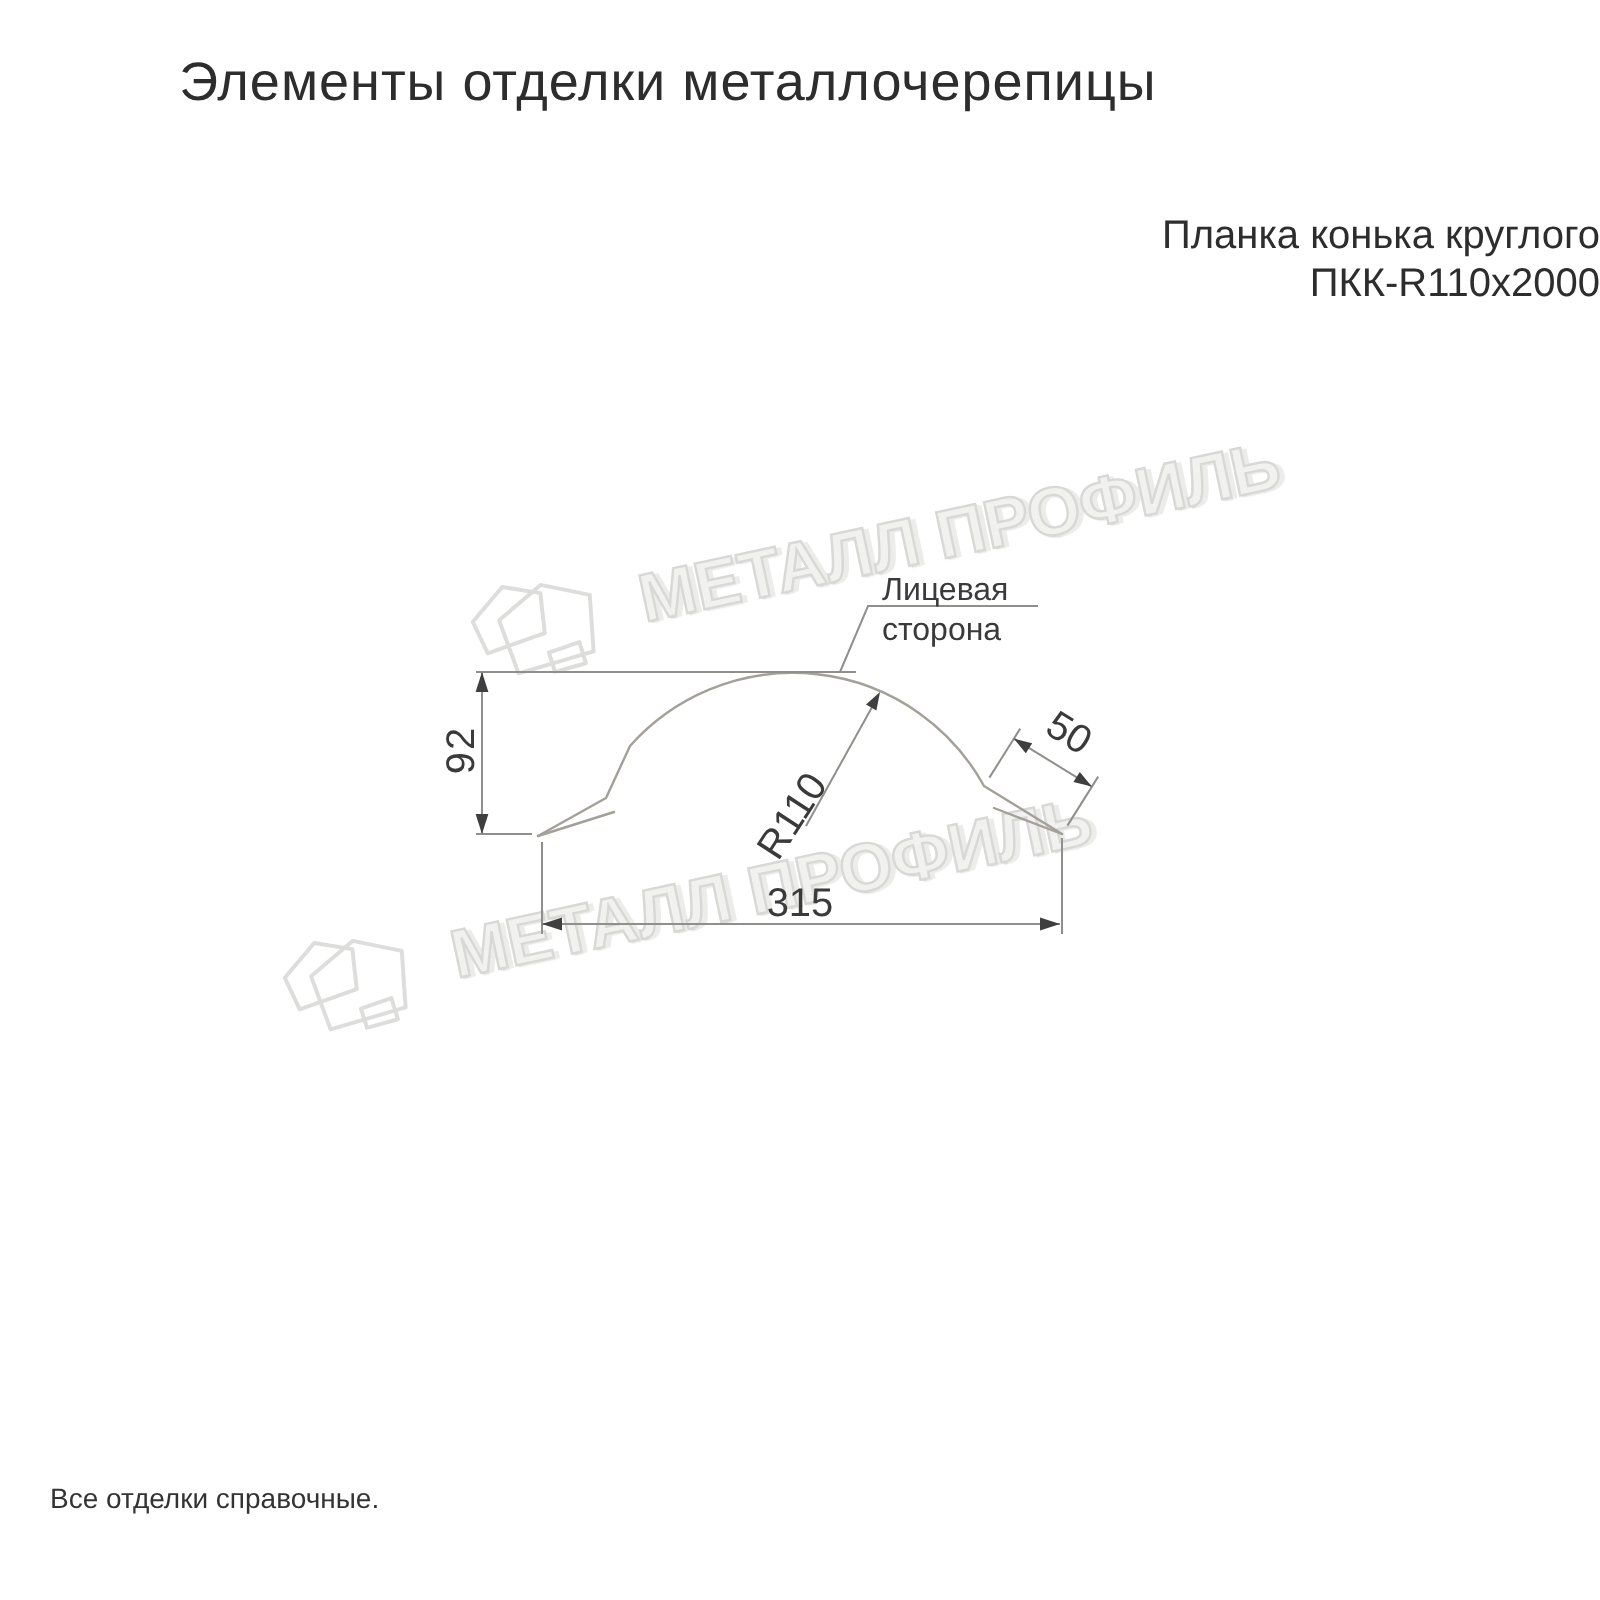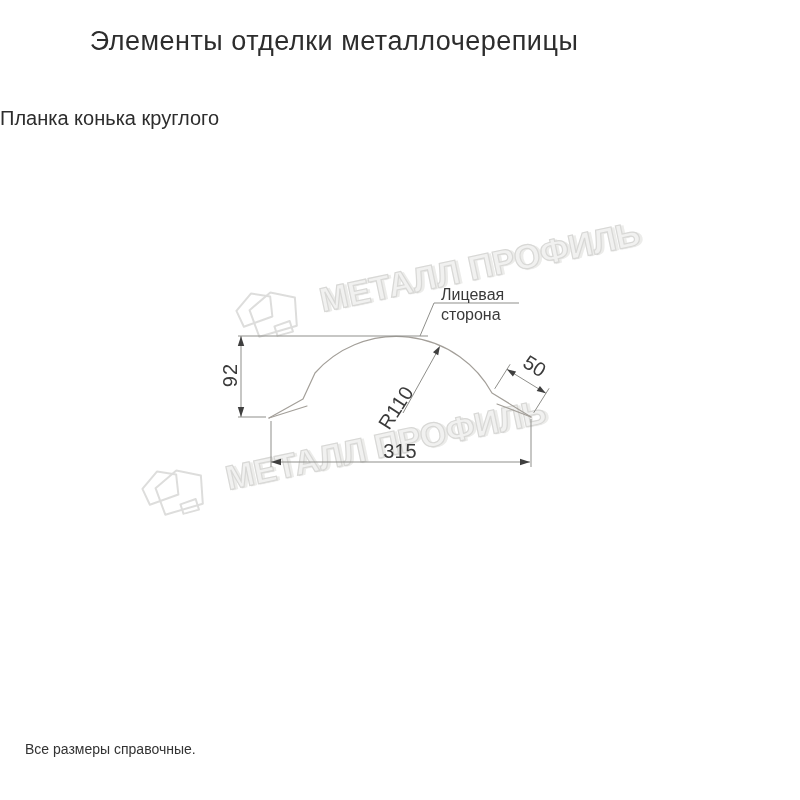--- a/index.html
+++ b/index.html
@@ -9,21 +9,21 @@
     font-family:"Liberation Sans", sans-serif;
     color:#2d2d2d;
   }
   .abs{position:absolute;}
   
   .page-title{
     left:0;top:26px;width:668px;text-align:center;
     font-size:27px;letter-spacing:.5px;color:#2d2d2d;white-space:nowrap;
   }
   .product-name{
-    left:0;top:106px;width:800px;text-align:left;
+    left:0;top:106px;width:800px;text-align:right;
     font-size:20px;line-height:24px;color:#2d2d2d;
   }
   
   .wm-band{
     display:inline-flex;align-items:center;gap:10px;
     transform-origin:0 50%;
     z-index:0;pointer-events:none;white-space:nowrap;
   }
   .wm-text{
     font-weight:700;font-size:34px;letter-spacing:0px;
@@ -70,20 +70,21 @@
       <path d="M40,43 L56,41 L57,52 L41,53 Z"></path>
     </g>
   </svg>
   <span class="wm-text">МЕТАЛЛ ПРОФИЛЬ</span>
 </div>
 
 <div class="abs page-title">Элементы отделки металлочерепицы</div>
 
 <div class="abs product-name">
   <div>Планка конька круглого</div>
+  <div>ПКК-R110x2000</div>
 </div>
 
 <svg class="abs diagram" width="800" height="800" viewBox="0 0 800 800">
 
   <g>
     <path class="profile" d="M 269,418 L 303,399 L 315,373 A 109 109 0 0 1 492,393 L 531,417"></path>
     <path class="profile" d="M 269,418 L 307,406"></path>
     <path class="profile" d="M 531,417 L 497,404"></path>
   </g>
 
@@ -121,14 +122,14 @@
   </g>
 
   <g>
     <path class="thin" d="M 519,303 L 434,303 L 420,336"></path>
     <text class="lbl-txt" x="441" y="300" text-anchor="start">Лицевая</text>
     <text class="lbl-txt" x="441" y="320" text-anchor="start">сторона</text>
   </g>
 </svg>
 
 <div class="abs footnotes">
-  <div>Все размеры справочные.</div>
+  <div>Все отделки справочные.</div>
 </div>
 
 </body></html>

